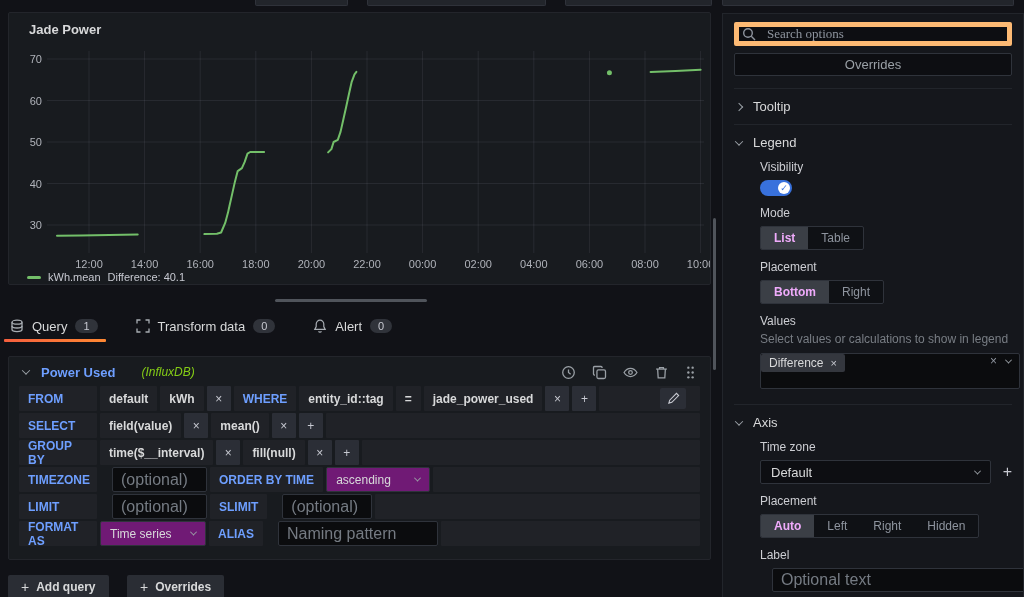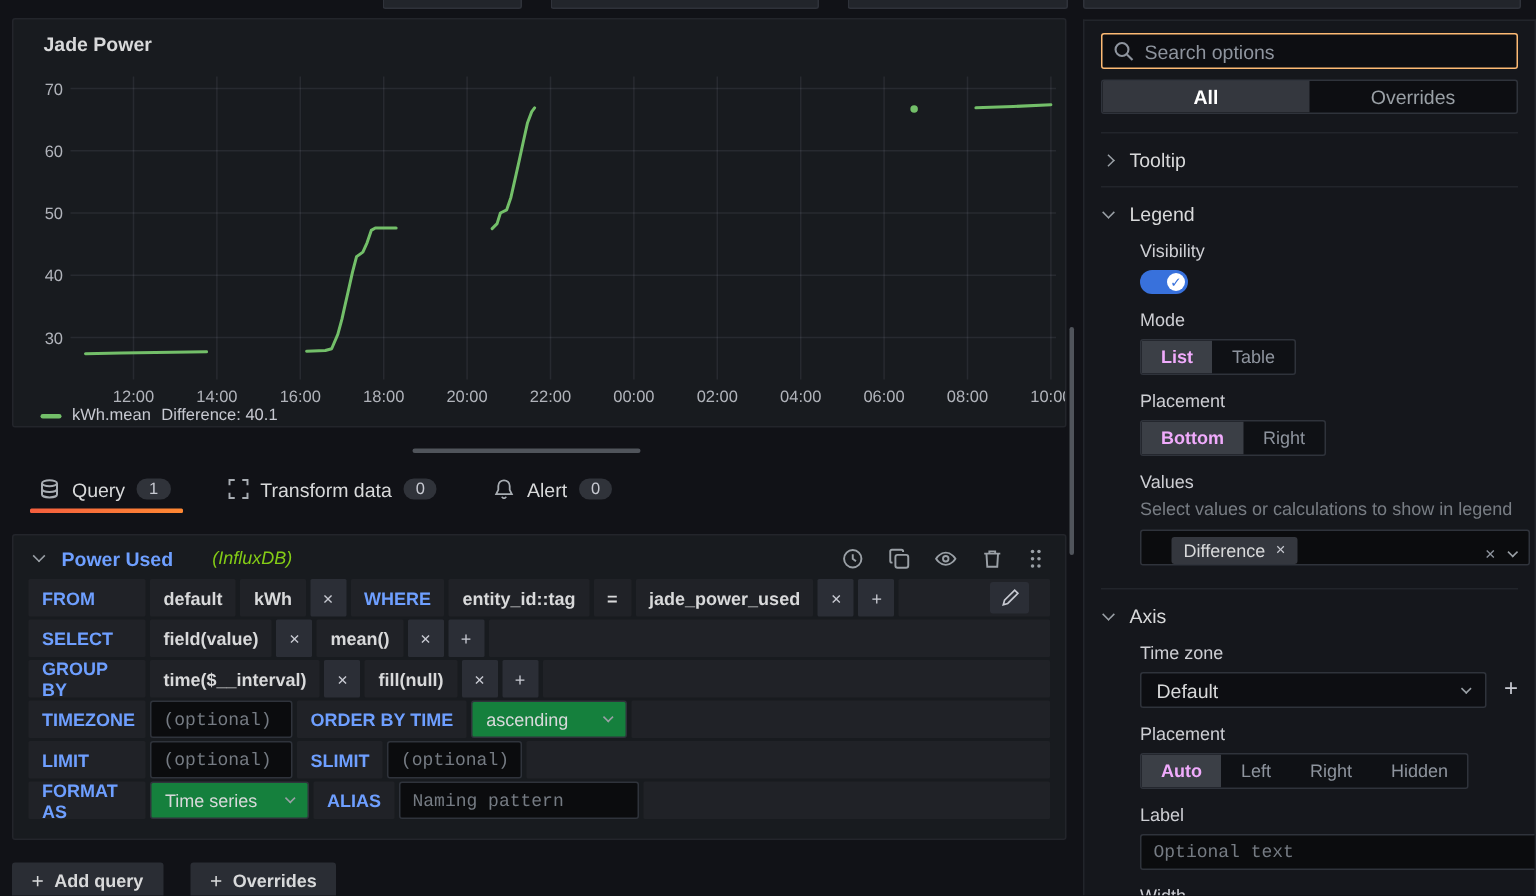--- a/index.html
+++ b/index.html
@@ -23,53 +23,53 @@
   .panel-title { position:absolute; left:20px; top:9px; font-size:13px; font-weight:600; color:#d8d9da; }
   #chart-svg { position:absolute; left:0; top:30px; }
   .chart-legend { position:absolute; left:18px; top:258px; display:flex; align-items:center; gap:7px; font-size:11px; color:#c7c9d1; }
   .legend-dash { width:14px; height:3px; border-radius:2px; }
 
   
   .h-scroll { left:275px; top:299px; width:152px; height:3px; background:#50545b; border-radius:2px; }
   .v-scroll { left:713px; top:218px; width:3px; height:152px; background:#50545b; border-radius:2px; }
 
   
-  .edit-tabs { left:20px; top:313px; height:26px; display:flex; align-items:center; gap:38px; padding-left:6px;text-align:right; }
+  .edit-tabs { left:4px; top:313px; height:26px; display:flex; align-items:center; gap:38px; padding-left:6px;text-align:right; }
   .edit-tab { display:flex; align-items:center; gap:8px; color:#d8d9da; cursor:pointer; position:relative; height:26px; }
   .edit-tab .t-icon { color:#a8adb3; display:flex; }
   .count-pill { background:#30333a; color:#c7c9d1; font-size:11px; padding:1px 8px; border-radius:9px; }
   .tab-underline { position:absolute; left:-6px; right:-8px; bottom:-3px; height:3px; background:linear-gradient(90deg,#f55f3e,#ff8833); border-radius:1px; }
 
   
   .query-card { left:8px; top:356px; width:703px; height:204px; background:#181b1f; border:1px solid #23252b; border-radius:2px; }
   .q-header { position:absolute; left:0; top:0; right:0; height:30px; display:flex; align-items:center; padding:0 14px; }
   .q-name { color:#6e9fff; font-weight:600; font-size:13px; margin-left:12px; }
   .q-ds { color:#84cc16; font-style:italic; font-size:12px; margin-left:26px; }
   .q-actions { margin-left:auto; display:flex; align-items:center; gap:16px; color:#9aa0a6; }
   .q-actions > * { cursor:pointer; }
 
   .q-rows { position:absolute; left:10px; top:29px; right:10px; display:flex; flex-direction:column; gap:2px; }
   .q-row { display:flex; gap:3px; height:25px; position:relative; }
   .seg { background:#202227; display:flex; align-items:center; padding:0 9px; font-size:12px; font-weight:600; color:#d8d9da; border-radius:1px; }
   .seg-label { color:#6e9fff; }
   .seg-label.w78 { width:78px; }
   .seg-btn { background:#2b2e36; width:24px; justify-content:center; padding:0; color:#c7c9d1; font-weight:400; cursor:pointer; }
   .row-fill { flex:1; background:#202227; border-radius:1px; position:relative; }
-  .gf-dark-input { background:#0b0c0e; border:1px solid #2f333b; border-radius:2px; color:#d8d9da; font-size:12px; padding:0 8px; height:25px; font-family:Liberation Mono, monospace; }
+  .gf-dark-input { background:#0b0c0e; border:1px solid #2f333b; border-radius:2px; color:#d8d9da; font-size:16px; padding:0 8px; height:25px; font-family:Liberation Sans, sans-serif;margin-left:12px; }
   .gf-dark-input::placeholder { color:#757b83; }
-  .seg-select { background:#15803d; border:1px solid #2f333b; border-radius:2px; display:flex; align-items:center; justify-content:space-between; padding:0 9px; font-size:12px; color:#d8d9da; cursor:pointer; }
+  .seg-select { background:#701a75; border:1px solid #2f333b; border-radius:2px; display:flex; align-items:center; justify-content:space-between; padding:0 9px; font-size:12px; color:#d8d9da; cursor:pointer; }
   .edit-btn { position:absolute; right:14px; top:2px; width:26px; height:21px; background:#2b2e36; border-radius:2px; display:flex; align-items:center; justify-content:center; color:#c7c9d1; cursor:pointer; }
 
   .bottom-btn { position:absolute; top:575px; height:24px; background:#2a2d34; border:none; border-radius:2px; color:#d8d9da; font-size:12px; font-weight:600; display:flex; align-items:center; gap:7px; padding:0 13px; font-family:inherit; cursor:pointer; }
   .bottom-btn .plus { font-weight:400; font-size:14px; }
 
   
   .options-pane { left:722px; top:13px; width:302px; height:584px; background:#15171c; border:1px solid #22252b; border-bottom:none; padding:8px 11px 0 11px; overflow:hidden; }
   .search-box { position:relative; height:24px; }
-  .search-box input { width:100%; height:24px; background:#0d0e12; border:1px solid #fdba74; border-radius:2px; color:#8b5cf6; font-size:13px; padding:0 8px 0 28px; font-family:Liberation Sans, sans-serif; }
+  .search-box input { width:100%; height:24px; background:#0d0e12; border:5px solid #fdba74; border-radius:2px; color:#8b5cf6; font-size:13px; padding:0 8px 0 28px; font-family:Liberation Serif, serif; }
   .search-box input::placeholder { color:#8e949e; }
   .search-box .s-icon { position:absolute; left:8px; top:5px; color:#8e949e; }
   .view-tabs { margin-top:7px; height:23px; display:flex; border:1px solid #2f333b; border-radius:2px; background:#0d0e12; overflow:hidden; }
   .view-tab { flex:1; display:flex; align-items:center; justify-content:center; font-size:13px; color:#9aa0a6; cursor:pointer; }
   .view-tab.sel { background:#34373e; color:#ffffff; font-weight:600; }
 
   .opt-section { border-top:1px solid #22252b; margin-top:11px; }
   .opt-section.first { margin-top:12px; }
   .sec-header { display:flex; align-items:center; gap:11px; padding:10px 2px; font-size:13px; font-weight:500; color:#d8d9da; cursor:pointer; }
   .sec-body { margin-left:26px; padding-bottom:4px; }
@@ -81,21 +81,21 @@
   .chev.right { transform:rotate(-45deg); }
   .chev.small { width:5px; height:5px; }
 
   .toggle { width:32px; height:16px; border-radius:9px; background:#3871dc; position:relative; cursor:pointer; margin-bottom:4px; }
   .toggle .knob { position:absolute; right:2px; top:2px; width:12px; height:12px; border-radius:50%; background:#fff; color:#3871dc; font-size:9px; line-height:12px; text-align:center; font-weight:700; }
 
   .radio-group { display:inline-flex; border:1px solid #2f333b; border-radius:2px; background:#0f1115; overflow:hidden; }
   .radio-opt { padding:4px 13px; font-size:12px; color:#8e949e; cursor:pointer; }
   .radio-opt.sel { background:#3b3f46; color:#f0abfc; font-weight:600; }
 
-  .multiselect { width:260px; height:24px; background:#0b0c0e; border:1px solid #2f333b; border-radius:2px; display:flex; align-items:flex-end; padding:0 8px 0 20px; }
+  .multiselect { width:260px; height:36px; background:#0b0c0e; border:1px solid #2f333b; border-radius:2px; display:flex; align-items:flex-start; padding:0 8px 0 0; }
   .ms-tag { background:#34373e; border-radius:2px; display:flex; align-items:center; gap:7px; padding:2px 8px; font-size:12px; color:#d8d9da; }
   .ms-tag .x { color:#c7c9d1; font-size:11px; cursor:pointer; }
   .ms-icons { margin-left:auto; display:flex; align-items:center; gap:9px; color:#8e949e; }
   .ms-icons .x { font-size:12px; cursor:pointer; }
 
   .tz-row { display:flex; align-items:center; gap:12px; }
   .gf-select { width:242px; height:24px; background:#0d0e12; border:1px solid #2f333b; border-radius:2px; display:flex; align-items:center; justify-content:space-between; padding:0 10px; font-size:13px; color:#d8d9da; cursor:pointer; }
   .plus-btn { color:#c7c9d1; font-size:16px; cursor:pointer; line-height:1; }
   .opt-input { width:284px; height:24px; }
 
@@ -331,21 +331,20 @@
     <span class="s-icon">
       <svg width="14" height="14" viewBox="0 0 14 14" fill="none" stroke="currentColor" stroke-width="1.4">
           <circle cx="6" cy="6" r="4.3"></circle>
           <path d="M9.3 9.3L13 13"></path>
         </svg>
     </span>
     <input placeholder="Search options" style="">
   </div>
 
   <div class="view-tabs">
-    <div class="view-tab sel">All</div>
     <div class="view-tab">Overrides</div>
   </div>
 
   <div class="opt-section first">
     <div class="sec-header">
       <span class="chev right"></span>
       <span>Tooltip</span>
     </div>
   </div>
 

